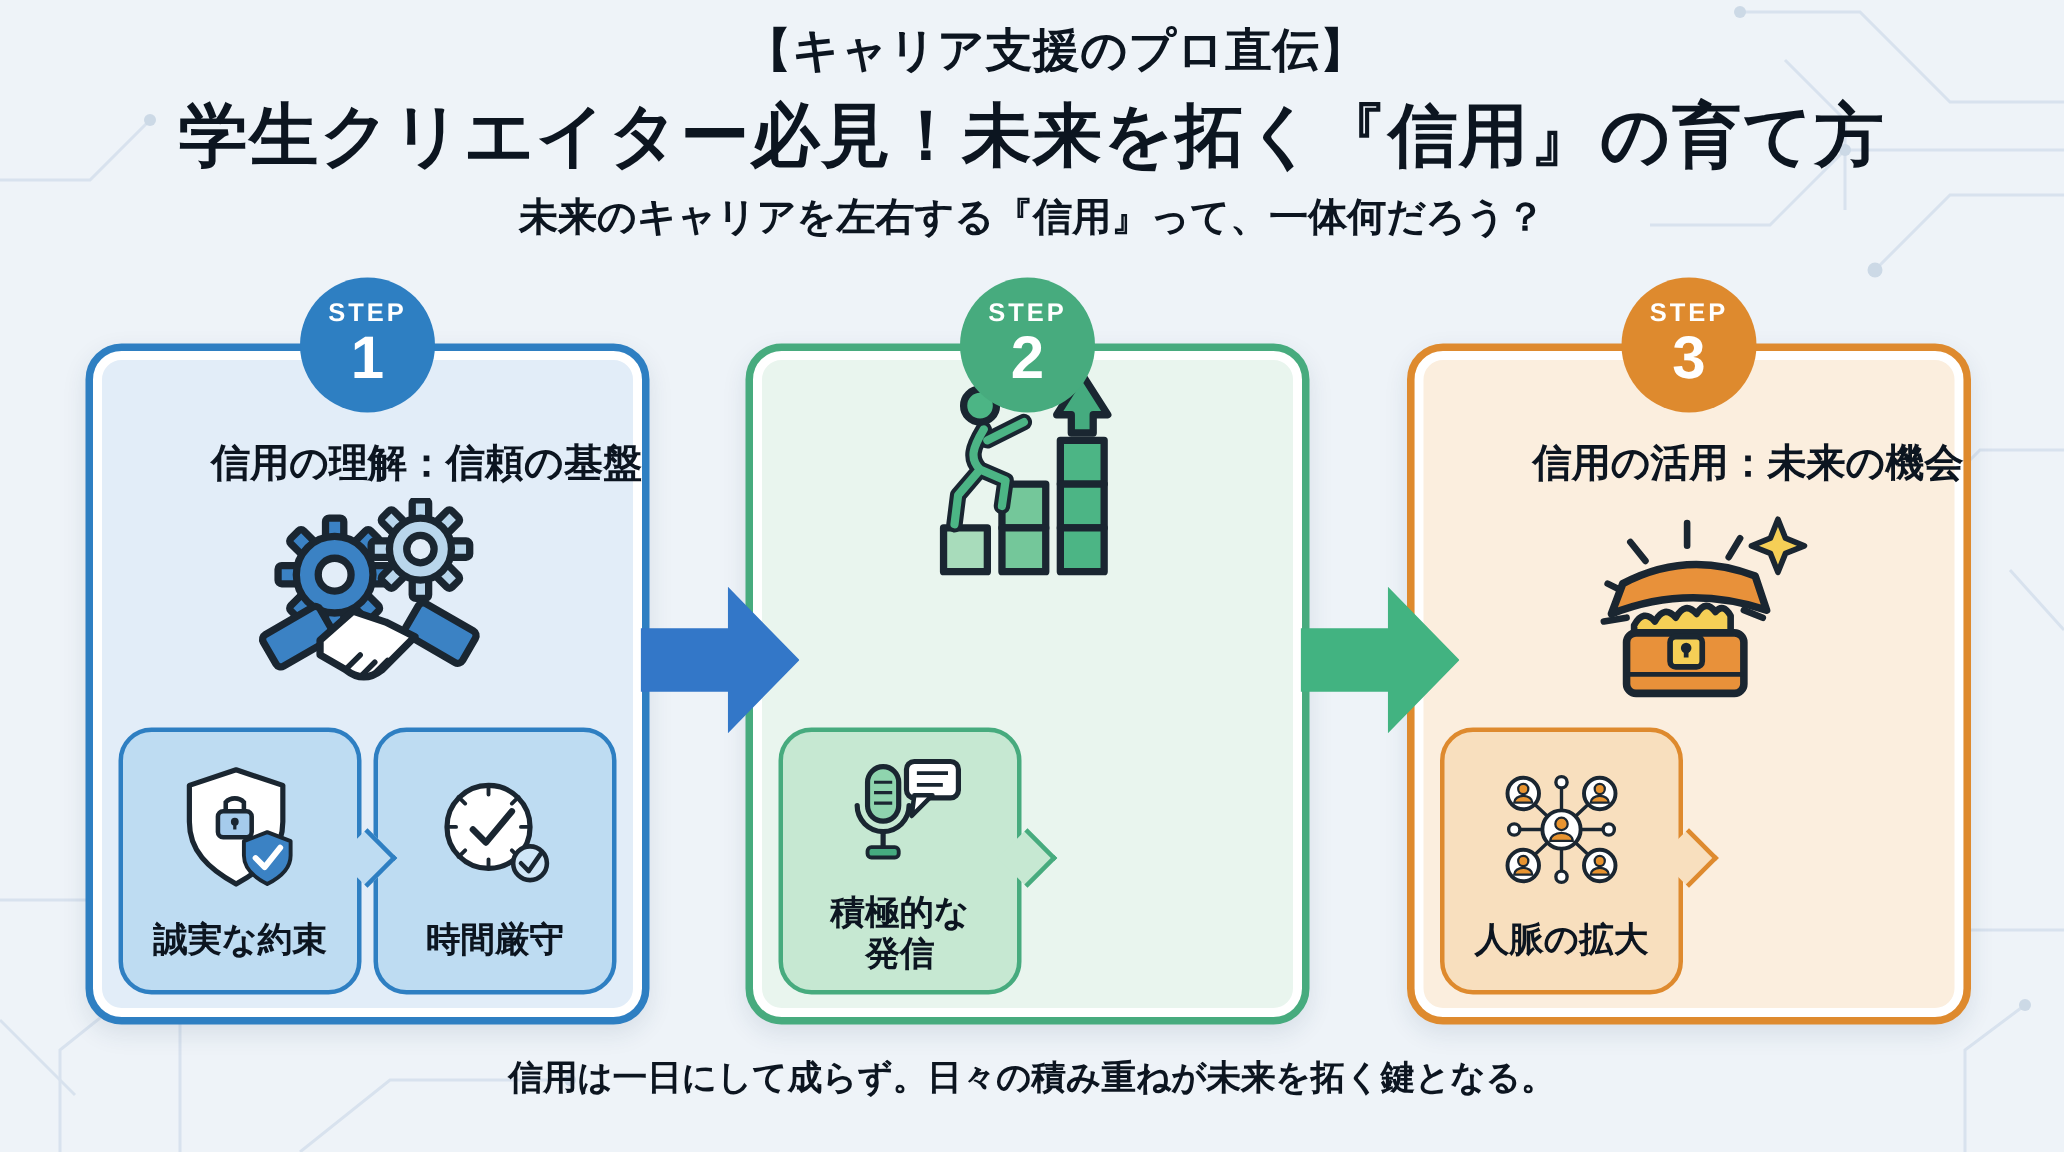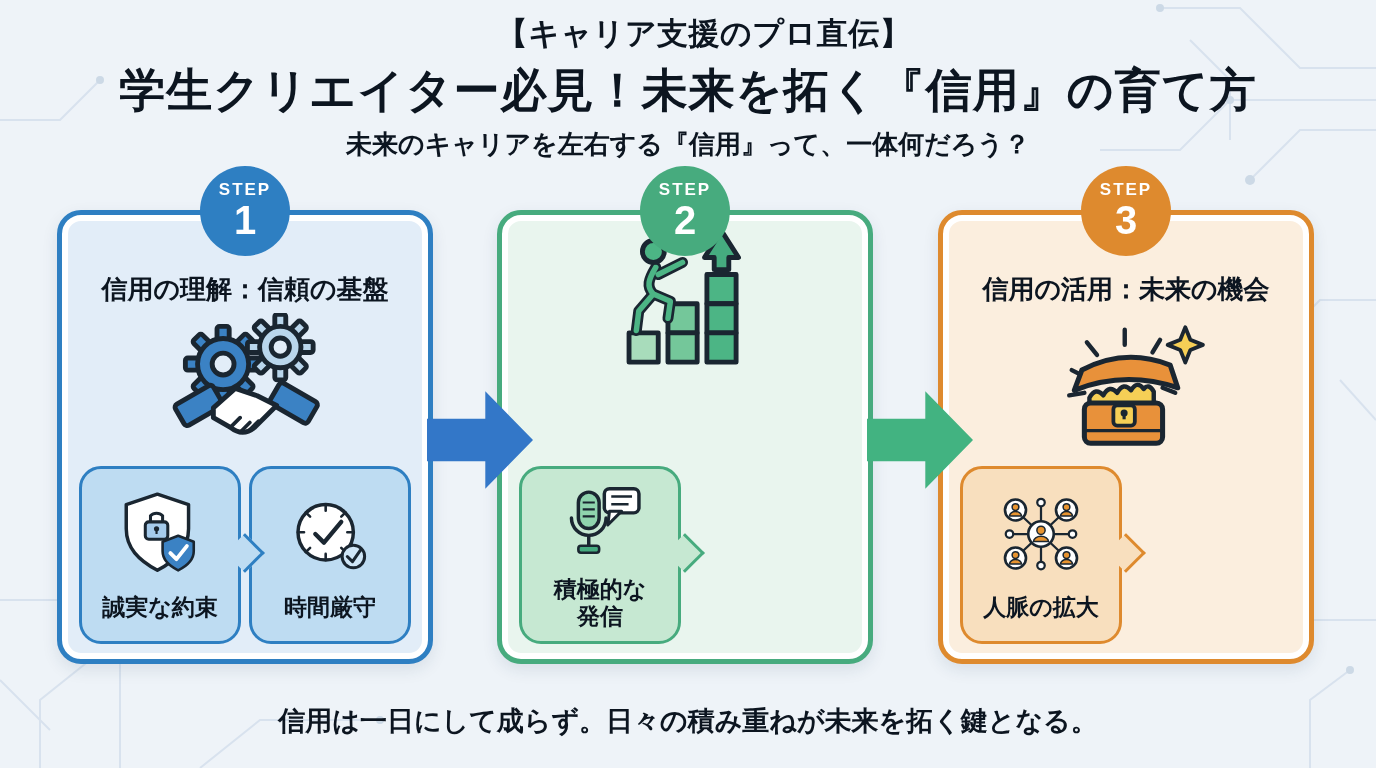--- a/index.html
+++ b/index.html
@@ -9,55 +9,55 @@
 
   
   .kicker{position:absolute;top:13px;left:0;width:100%;text-align:center;
     font-size:31px;font-weight:900;color:#0c1520;letter-spacing:0.5px;margin-left:16px;}
   .big-title{position:absolute;top:60px;left:0;width:100%;text-align:center;
     font-size:46px;font-weight:900;color:#0c1520;letter-spacing:1px;}
   .subtitle{position:absolute;top:127px;left:0;width:100%;text-align:center;
     font-size:26px;font-weight:800;color:#0c1520;}
 
   
-  .card{position:absolute;top:210px;width:376px;height:454px;border-radius:24px;
+  .card{position:absolute;top:229px;width:376px;height:454px;border-radius:24px;
     border:5px solid var(--c);background:var(--bg);
     box-shadow:inset 0 0 0 6px #ffffff,0 6px 16px rgba(30,60,90,.10);box-sizing:border-box;}
   .card.s1{--c:#2e7fc2;--bg:#e2edf8;--chip:#bedcf2;left:57px;}
   .card.s2{--c:#47ab7e;--bg:#e9f5ee;--chip:#c6e8d2;left:497px;}
   .card.s3{--c:#de8a2e;--bg:#fbeede;--chip:#f8dfbe;left:938px;}
 
   .badge{position:absolute;left:50%;top:-49px;transform:translateX(-50%);
     width:90px;height:90px;border-radius:50%;background:var(--c);color:#fff;
     display:flex;flex-direction:column;align-items:center;justify-content:center;z-index:4;}
   .badge .bl{font-size:17px;font-weight:800;letter-spacing:2px;line-height:1.1;}
   .badge .bn{font-size:40px;font-weight:800;line-height:1.05;}
 
-  .card-title{margin-top:57px;text-align:center;font-size:26px;font-weight:900;color:#0c1520;}
+  .card-title{margin-top:57px;text-align:right;font-size:26px;font-weight:900;color:#0c1520;}
   .icon-zone{height:150px;display:flex;align-items:center;justify-content:center;margin-top:4px;}
 
   .chips{position:absolute;left:17px;right:17px;bottom:15px;height:178px;
     display:flex;justify-content:space-between;}
   .chip{width:162px;height:178px;border-radius:22px;border:3px solid var(--c);
     background:var(--chip);box-sizing:border-box;display:flex;flex-direction:column;
     align-items:center;justify-content:space-evenly;padding:6px 2px;}
   .chip-label{font-size:23px;font-weight:900;color:#0c1520;text-align:center;
     white-space:pre-line;line-height:1.18;}
   .tail{position:absolute;left:152px;top:73px;width:25px;height:25px;
     transform:rotate(45deg);background:var(--chip);
     border-top:3px solid var(--c);border-right:3px solid var(--c);z-index:3;}
 
   
   .flow-arrow{position:absolute;top:387px;width:106px;height:106px;z-index:6;
     clip-path:polygon(0 30%,55% 30%,55% 4%,100% 50%,55% 96%,55% 70%,0 70%);}
   .flow-arrow.a1{left:427px;background:#3377c8;}
   .flow-arrow.a2{left:867px;background:#42b381;}
 
   .footer-caption{position:absolute;top:703px;left:0;width:100%;text-align:center;
-    font-size:27px;font-weight:900;color:#0c1520;}
+    font-size:23px;font-weight:900;color:#0c1520;}
 
   .icn{display:block;}
 </style>
 </head>
 <body>
 
 <div class="canvas">
 
   <svg class="bg-pattern" viewBox="0 0 1376 768" fill="none" stroke="#d8e2ee" stroke-width="2">
     <path d="M1160 8 L1240 8 L1300 68 L1376 68"></path>

